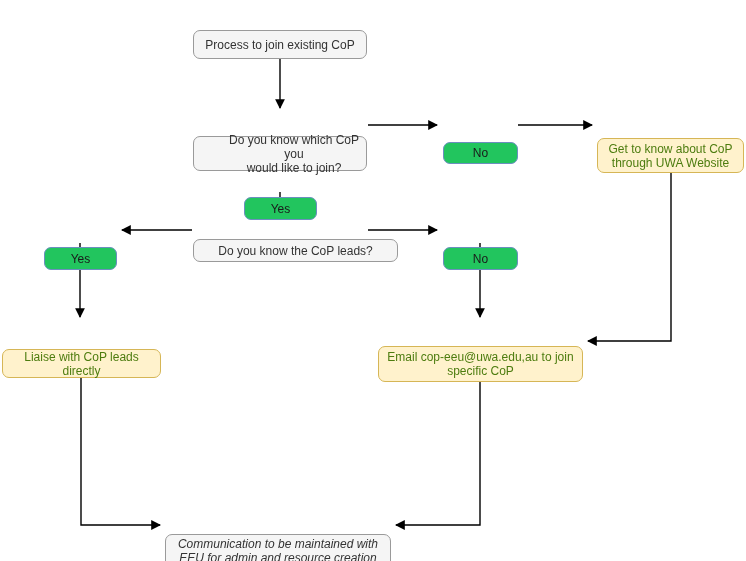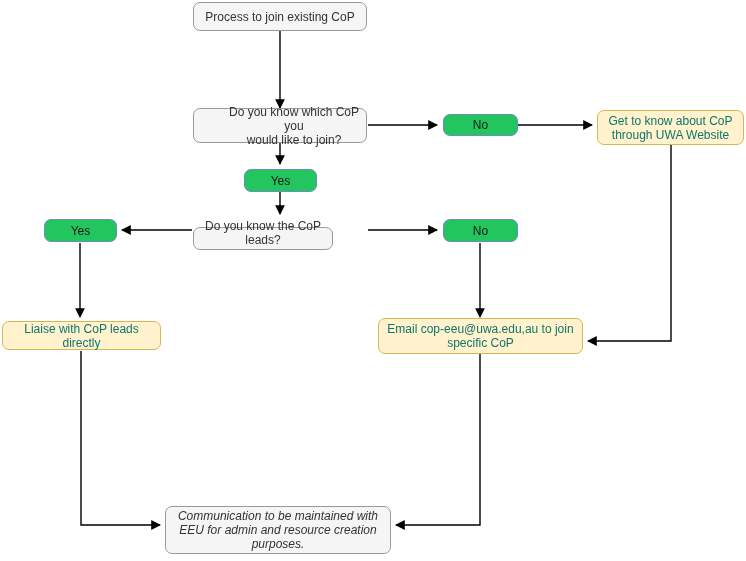--- a/index.html
+++ b/index.html
@@ -24,35 +24,36 @@
     align-items: center;
     justify-content: center;
     text-align: center;
     font-size: 12px;
     line-height: 14px;
     color: #1a1a1a;
     border-radius: 7px;
     border-width: 1px;
     border-style: solid;
     padding: 2px 4px;
+    margin-top: 28px;
   }
   .node.grey {
     background: #f5f5f5;
     border-color: #9a9a9a;
     color: #333333;
   }
   .node.blue {
     background: #22c55e;
     border-color: #6c8ebf;
     color: #1a1a1a;
   }
   .node.yellow {
     background: #fff2cc;
     border-color: #d6b656;
-    color: #0f766e;
+    color: #4d7c0f;
     justify-content: center;
   }
   .edge-layer {
     position: absolute;
     left: 0;
     top: 0;
     width: 746px;
     height: 561px;
     pointer-events: none;
   }
@@ -104,21 +105,21 @@
 
   <div class="node yellow" style="left:597px; top:110px; width:147px; height:35px;">
     <span class="label">Get to know about CoP
 through UWA Website</span>
   </div>
 
   <div class="node blue" style="left:244px; top:169px; width:73px; height:23px;">
     <span class="label">Yes</span>
   </div>
 
-  <div class="node grey" style="left:193px; top:227px; width:140px; height:23px;align-items:flex-end;">
+  <div class="node grey" style="left:193px; top:211px; width:205px; height:23px;">
     <span class="label">Do you know the CoP leads?</span>
   </div>
 
   <div class="node blue" style="left:44px; top:219px; width:73px; height:23px;">
     <span class="label">Yes</span>
   </div>
 
   <div class="node blue" style="left:443px; top:219px; width:75px; height:23px;">
     <span class="label">No</span>
   </div>

